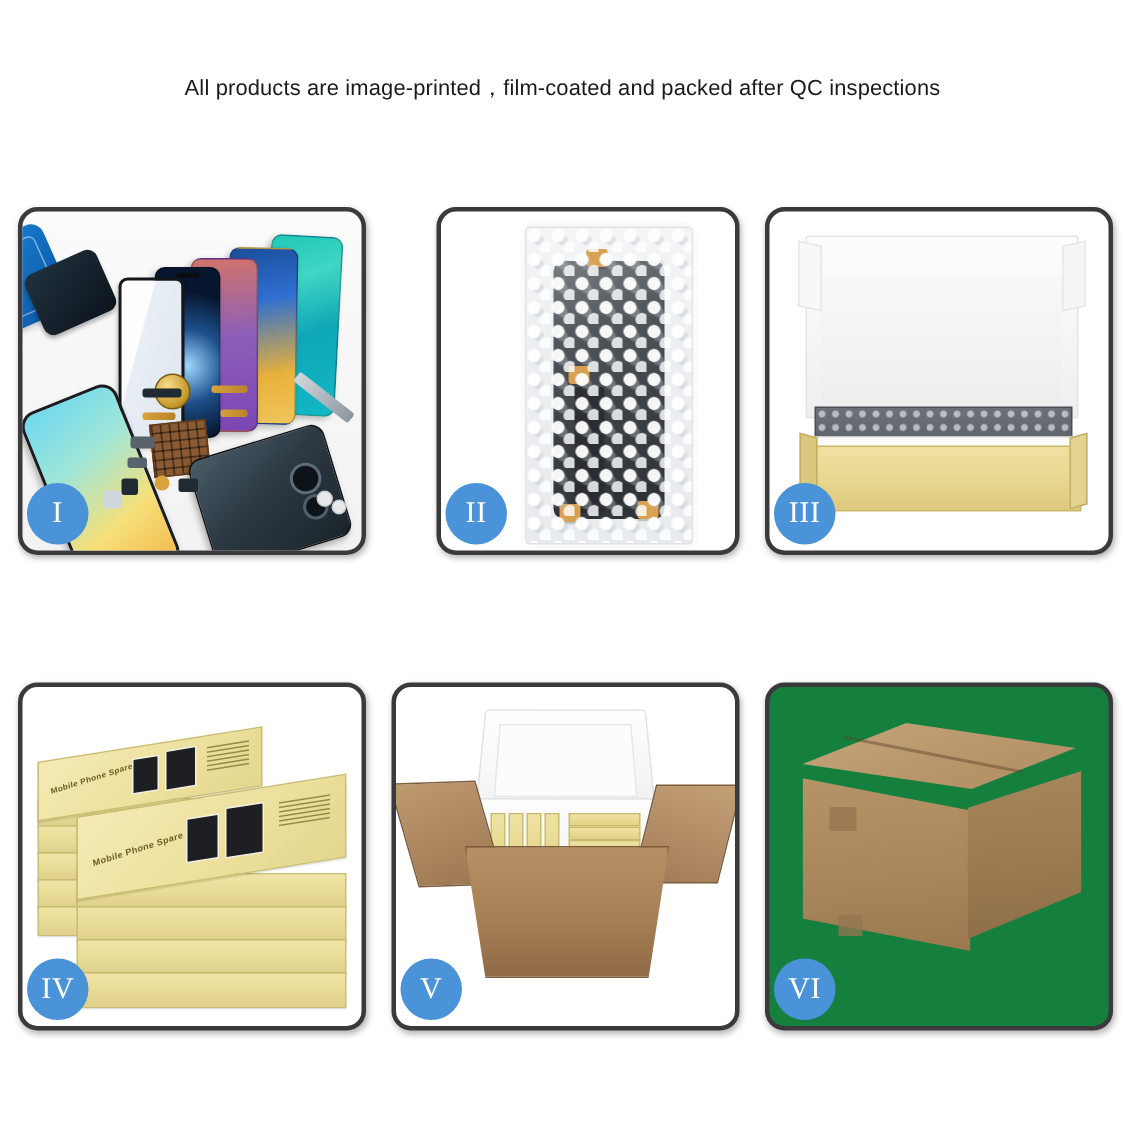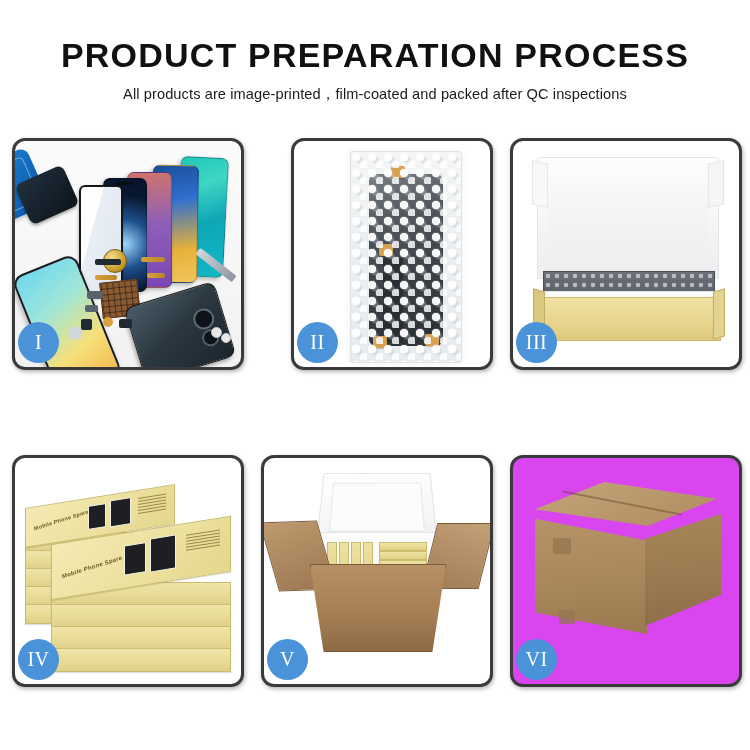--- a/index.html
+++ b/index.html
@@ -242,21 +242,21 @@
     background:linear-gradient(175deg,#ffffff 0%,#f6f7f8 60%,#eceded 100%);
     border:1px solid #e1e2e3;border-radius:3px;transform:perspective(120px) rotateX(12deg);
   }
   .foamlid:after{content:"";position:absolute;left:10px;top:10px;right:10px;bottom:12px;
     border:1px solid #e6e7e8;background:#fbfcfc;}
   .ybox{position:absolute;background:linear-gradient(180deg,#efe3a4,#e0d183);border:1px solid #cbbc6c;}
   .ybox.v{width:8px;height:40px;}
   .ybox.h{height:7px;width:46px;}
 
   
-  .p6{background:#d946ef;}
+  .p6{background:#15803d;}
   .bigbox-top{
     position:absolute;left:22px;top:24px;width:182px;height:76px;
     background:linear-gradient(160deg,#c4a57c 0%,#b79468 50%,#ab8a60 100%);
     clip-path:polygon(38% 0,100% 22%,62% 58%,0 36%);
     border:0;
   }
   .bigbox-front{
     position:absolute;left:22px;top:56px;width:112px;height:120px;
     background:linear-gradient(175deg,#b79468 0%,#a8865b 60%,#9a7950 100%);
     clip-path:polygon(0 4%,100% 22%,100% 100%,0 82%);
@@ -268,21 +268,20 @@
   }
   .seam{position:absolute;background:rgba(90,66,40,.45);}
   .tapemark{position:absolute;background:rgba(150,118,80,.75);border-radius:1px;}
 </style>
 </head>
 <body>
 
 <div class="page">
 
   <div class="header">
-    <div class="title">PRODUCT PREPARATION PROCESS</div>
     <div class="subtitle">All products are image-printed，film-coated and packed after QC inspections</div>
   </div>
 
   <div class="grid">
 
     <div class="panel p1">
       <div class="stage">
         <div class="blue-film"></div>
         <div class="dark-panel"></div>
 

